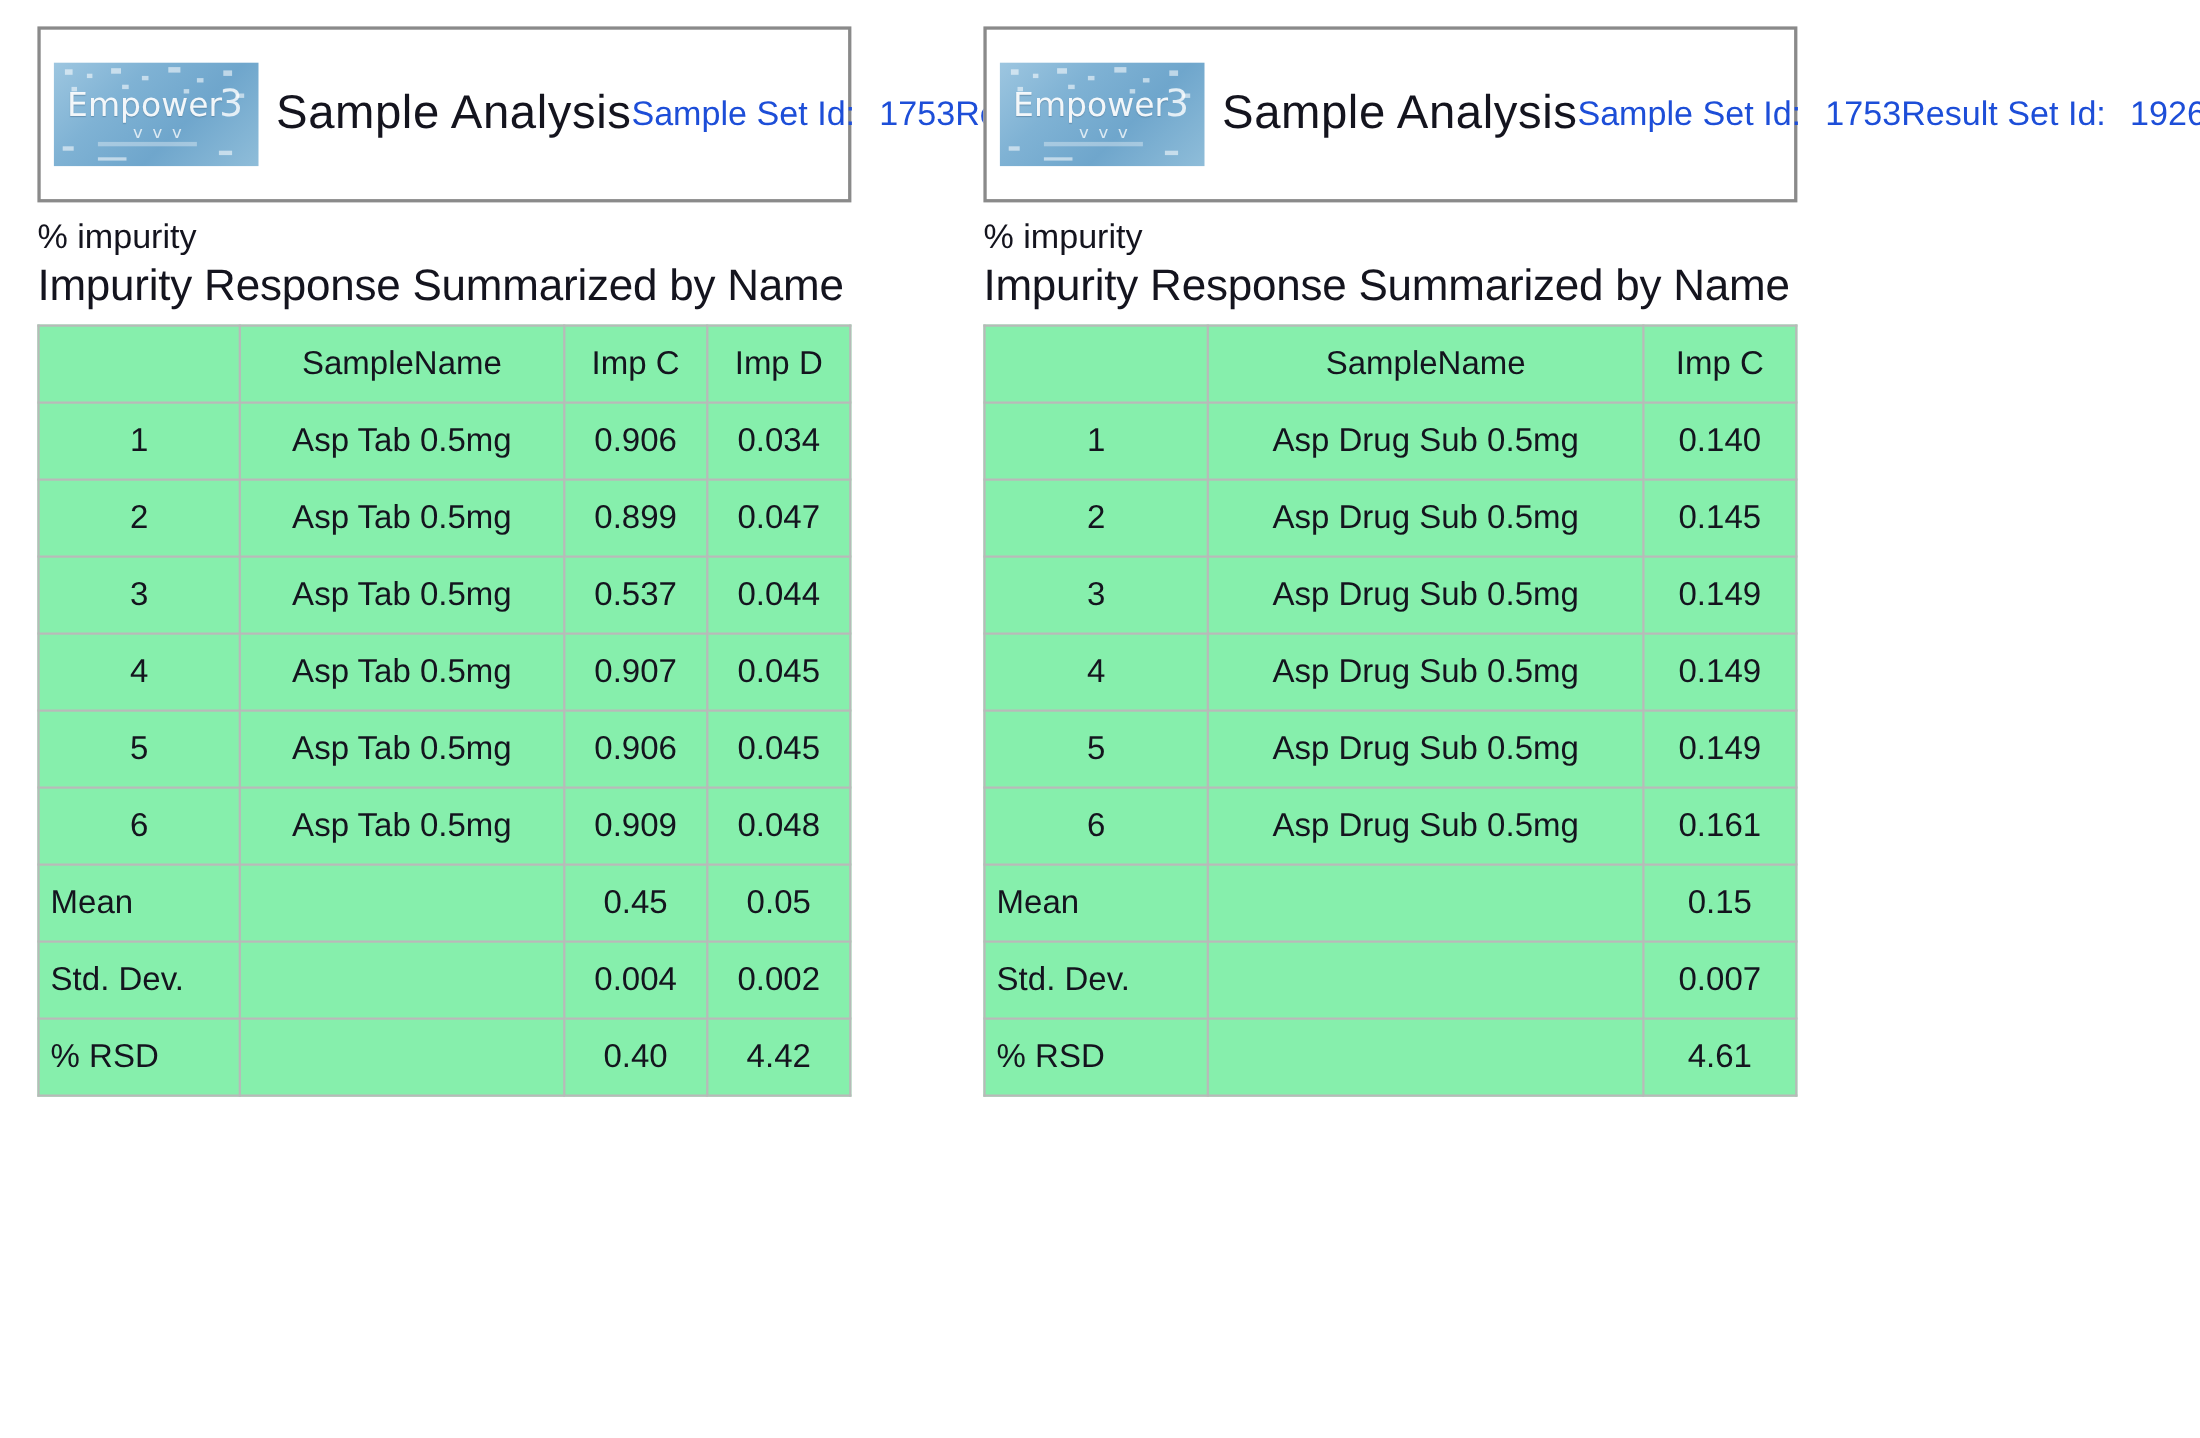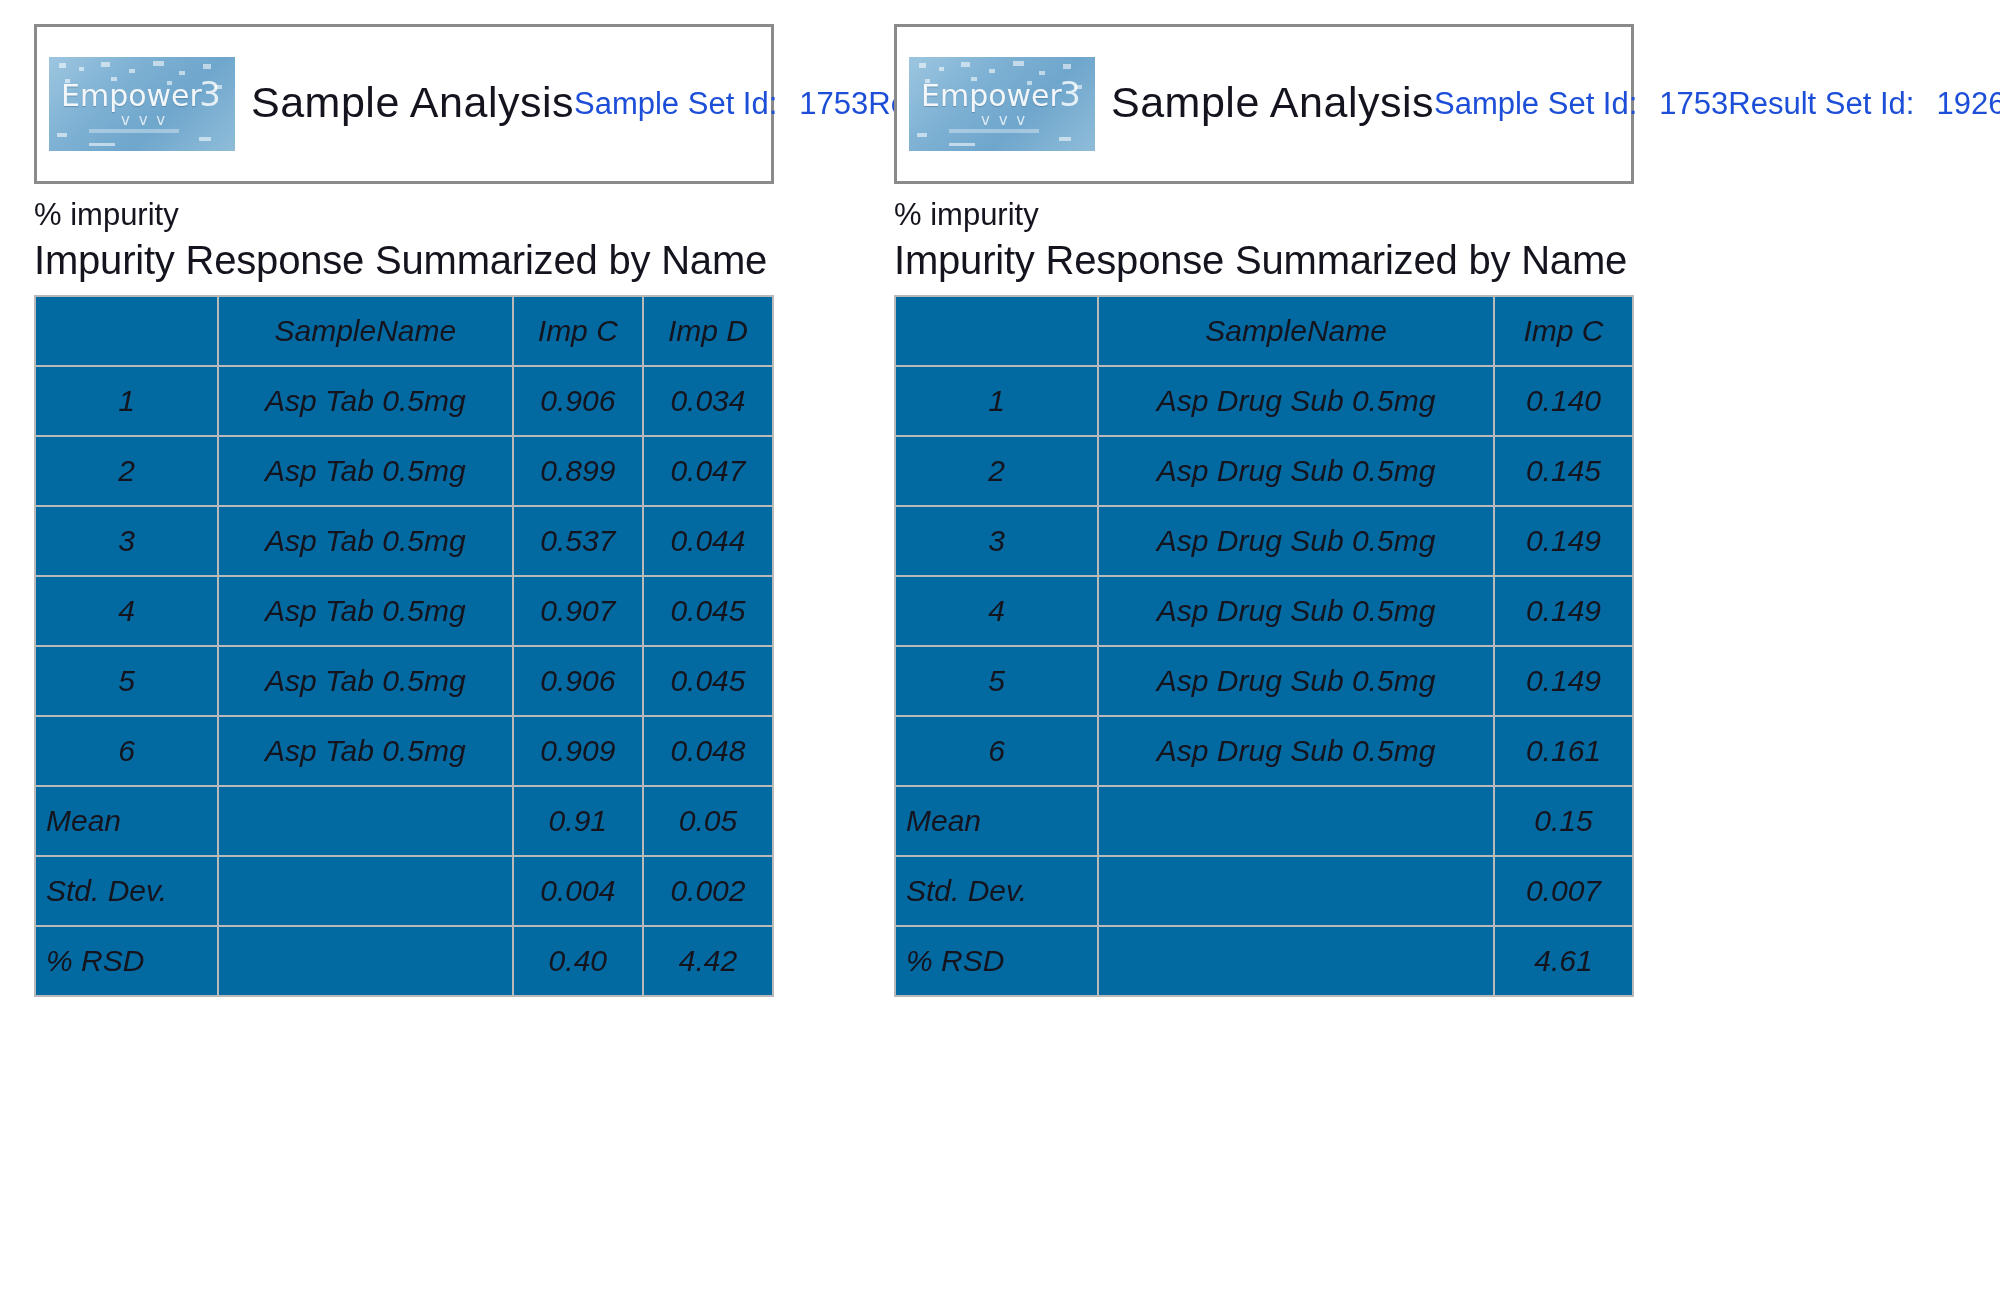--- a/index.html
+++ b/index.html
@@ -141,22 +141,21 @@
     color: #14141e;
     white-space: nowrap;
     letter-spacing: -0.2px;
   }
 
   
   table.report-table {
     margin-top: 10px;
     border-collapse: collapse;
     table-layout: fixed;
-    background: #0369a1;
-    font-style: italic;
+    background: #86efac;
   }
   table.report-table td,
   table.report-table th {
     border: 2px solid #b9b9b9;
     font-weight: 400;
     font-size: 30px;
     color: #14141e;
     height: 70px;
     padding: 0 10px;
     box-sizing: border-box;
@@ -274,21 +273,21 @@
         <tr>
           <td class="cell-idx">6</td>
           <td class="cell-name">Asp Tab 0.5mg</td>
           <td class="cell-val">0.909</td>
           <td class="cell-val">0.048</td>
         </tr>
 
         <tr>
           <td class="stat-label">Mean</td>
           <td class="cell-blank"></td>
-          <td class="cell-val">0.91</td>
+          <td class="cell-val">0.45</td>
           <td class="cell-val">0.05</td>
         </tr>
         <tr>
           <td class="stat-label">Std. Dev.</td>
           <td class="cell-blank"></td>
           <td class="cell-val">0.004</td>
           <td class="cell-val">0.002</td>
         </tr>
         <tr>
           <td class="stat-label">% RSD</td>

